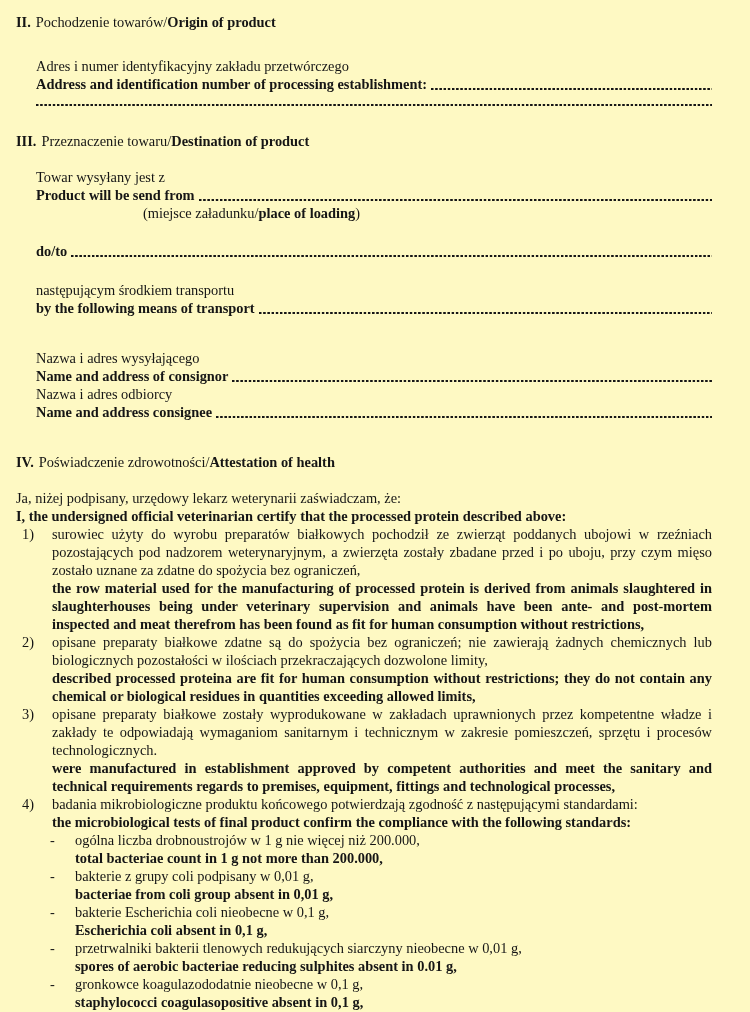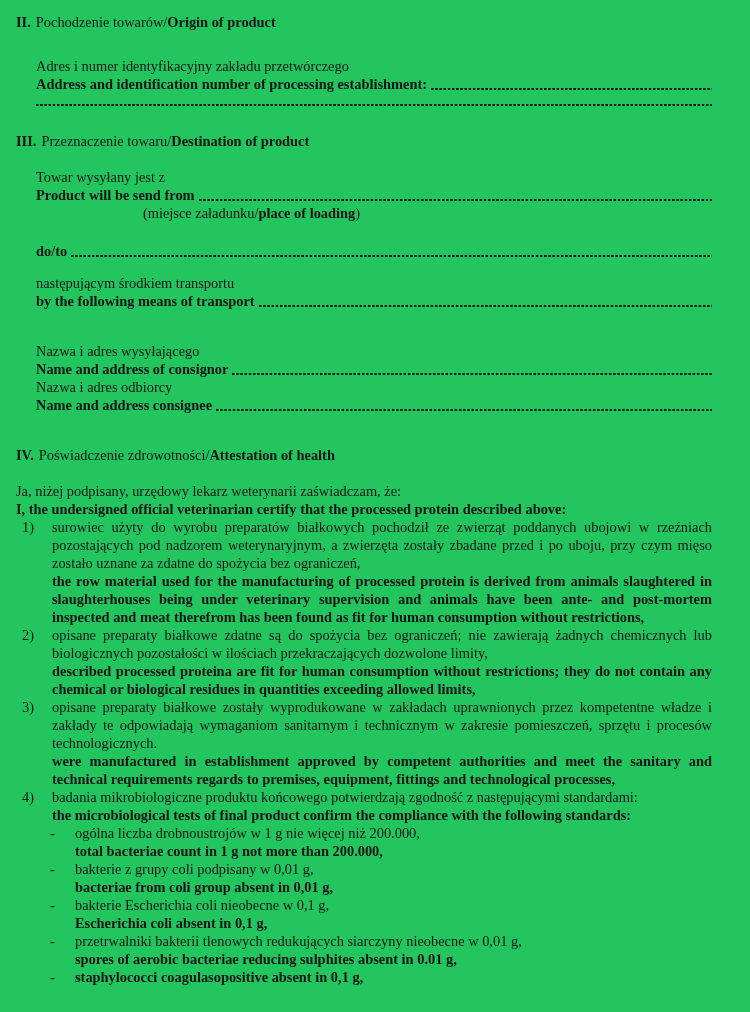--- a/index.html
+++ b/index.html
@@ -7,21 +7,21 @@
   body {
     width: 750px; height: 1012px;
     font-family: "Liberation Serif", "DejaVu Serif", serif;
     font-size: 14.4px; line-height: 18px;
     color: #151515;
   }
   .page {
     width: 750px; height: 1012px;
     padding: 13px 38px 0 16px;
     overflow: hidden;
-    background: #22c55e;
+    background: #fef9c3;
   }
   .b { font-weight: bold; }
   .heading { white-space: nowrap; }
   .heading .sp { font-weight: bold; padding-right: 5px; }
   .indent { margin-left: 20px; }
   .fl { display: flex; }
   .fl .lbl { flex: 0 0 auto; white-space: nowrap; }
   .leader {
     flex: 1 1 auto;
     height: 4px;
@@ -36,21 +36,21 @@
     margin-top: 10px;
     background-image: radial-gradient(circle at 1.2px 2px, #151515 1.02px, rgba(0,0,0,0) 1.25px);
     background-size: 4.2px 4px;
     background-repeat: repeat-x;
   }
   .cap-loading { margin-left: 107px; }
   .cap-transport { margin-left: 80px; }
   .mt16 { }
   .mt18 { margin-top: 32px; }
   .mt20 { margin-top: 20px; }
-  .mt21 { margin-top: 14px; font-family: Liberation Serif, serif; }
+  .mt21 { margin-top: 21px; font-family: Liberation Serif, serif; }
   .mt25 { margin-top: 25px; }
   .mb18 { margin-bottom: 18px; }
   .mb26 { margin-bottom: 26px; }
   .oli { display: flex; }
   .oli .onum { flex: 0 0 30px; margin-left: 6px; }
   .oli .obody { flex: 1 1 auto; min-width: 0; }
   .obody p { margin: 0; text-align: justify; }
   .dashrow { display: flex; }
   .dashrow .dmark { flex: 0 0 25px; margin-left: -2px; }
   .dashrow .dbody { flex: 1 1 auto; min-width: 0; }
@@ -174,20 +174,21 @@
           <span class="dmark">-</span>
           <div class="dbody">
             <div>przetrwalniki bakterii tlenowych redukujących siarczyny nieobecne w 0,01 g,</div>
             <div class="b">spores of aerobic bacteriae reducing sulphites absent in 0.01 g,</div>
           </div>
         </div>
 
         <div class="dashrow">
           <span class="dmark">-</span>
           <div class="dbody">
+            <div>gronkowce koagulazododatnie nieobecne w 0,1 g,</div>
             <div class="b">staphylococci coagulasopositive absent in 0,1 g,</div>
           </div>
         </div>
 
       </div>
     </div>
 
   </div>
 
 </div>

